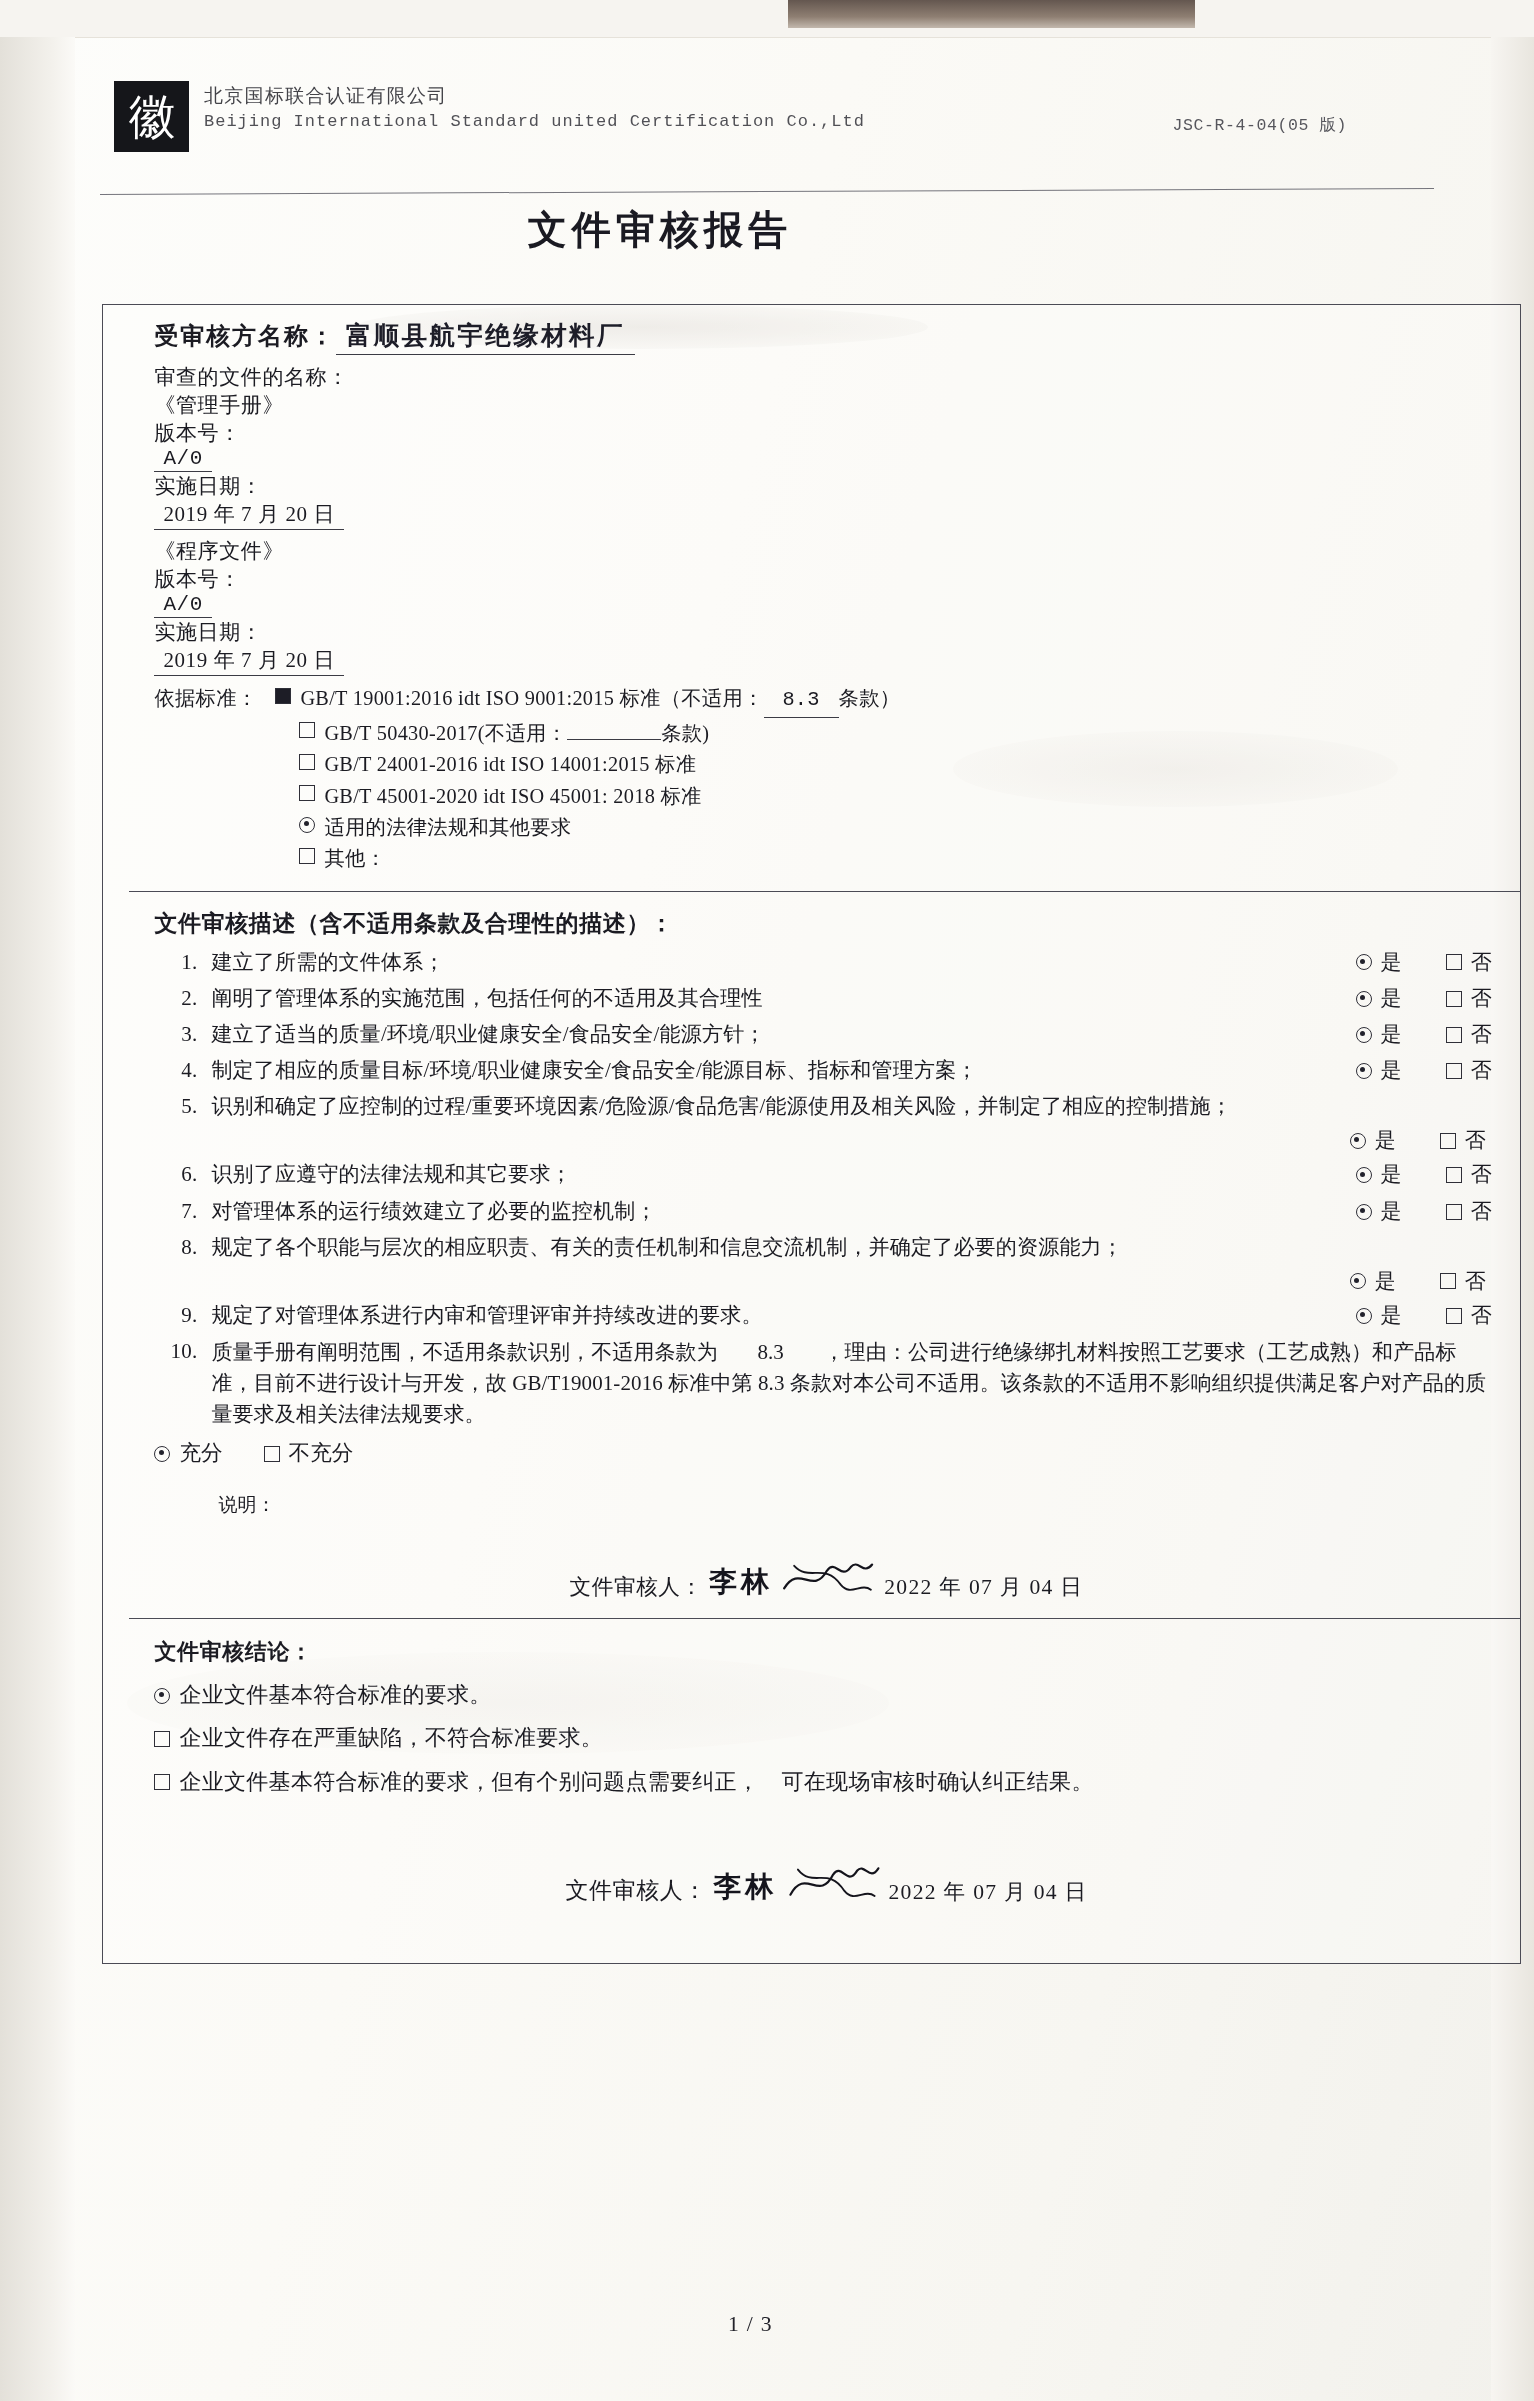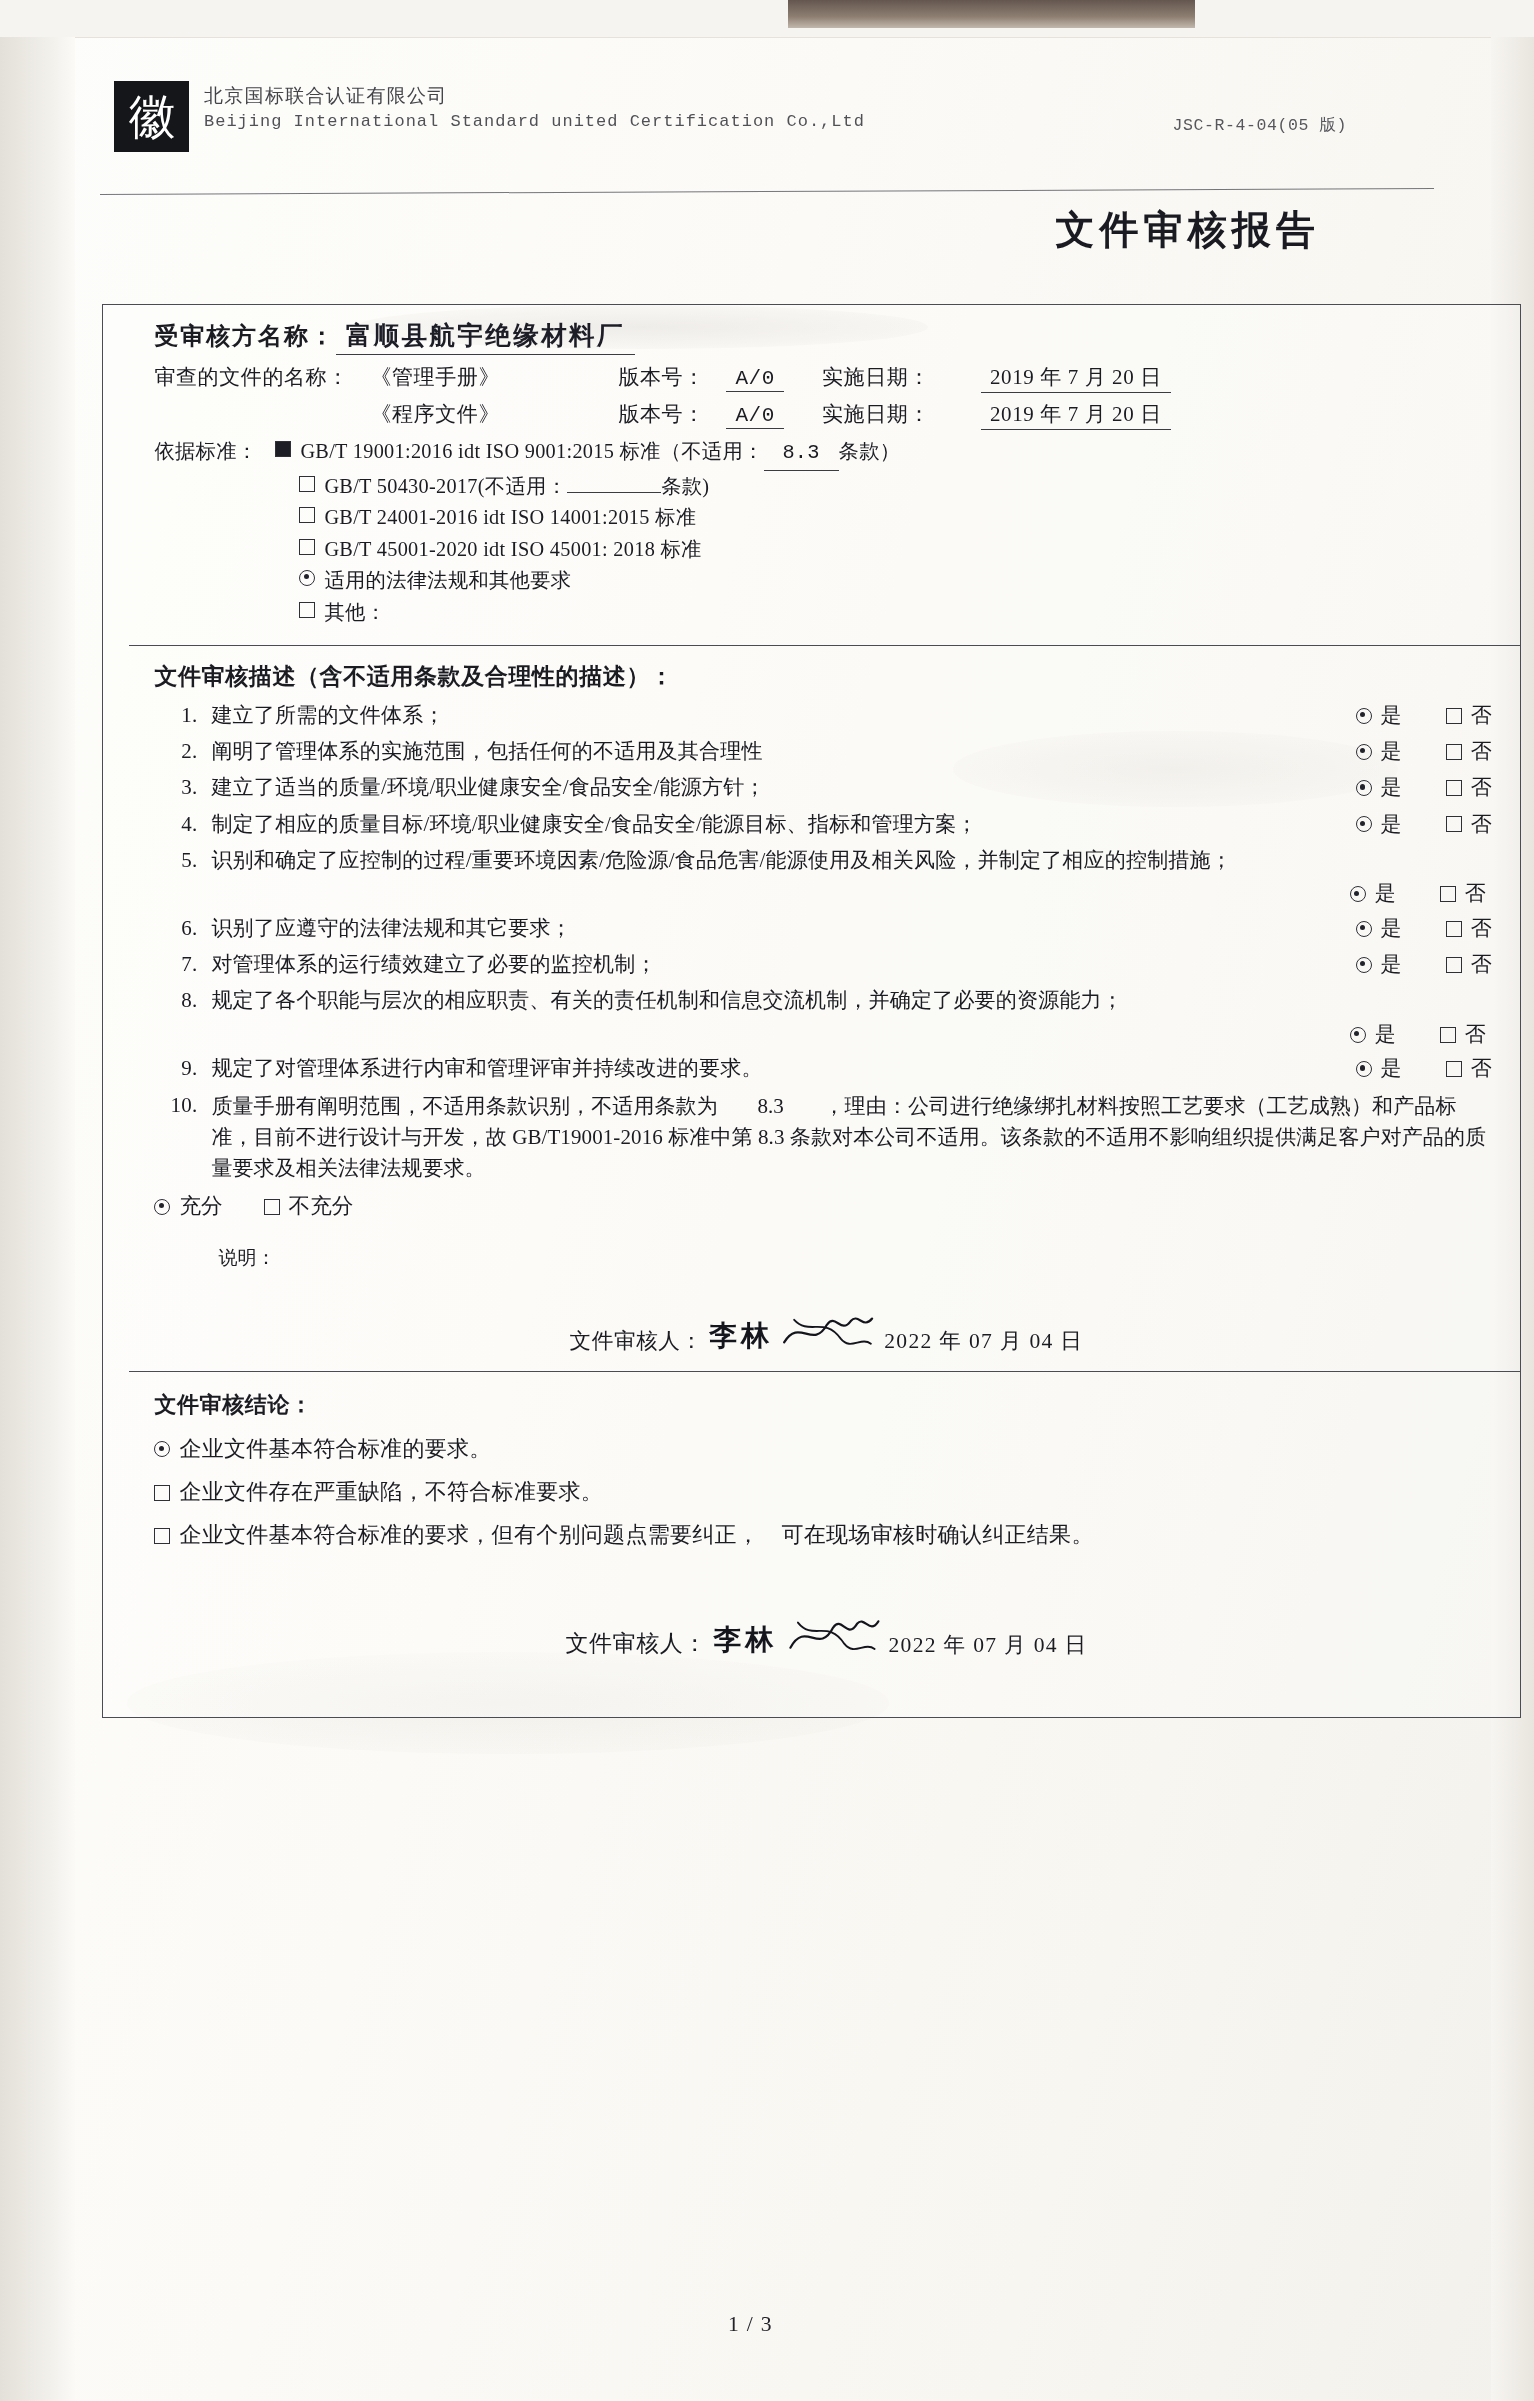--- a/index.html
+++ b/index.html
@@ -122,21 +122,21 @@
     opacity: .85;
     transform: rotate(-0.25deg);
   }
 
   
   .doc-title {
     position: absolute;
     left: 0;
     top: 203px;
     width: 1320px;
-    text-align: right;
+    text-align: center;
     font-size: 39px;
     letter-spacing: 5.1px;
     font-weight: bold;
     color: #1a1a22;
     font-family: "DejaVu Serif", "Liberation Serif", serif;
   }
 
   
   .table {
     position: absolute;
@@ -196,20 +196,21 @@
     font-family: "Liberation Mono", "DejaVu Sans Mono", monospace;
   }
   .gap-md { width: 38px; display:inline-block; }
 
   .doc-row {
     display: flex;
     align-items: baseline;
     font-size: 21px;
     margin-bottom: 6.4px;
     letter-spacing: 0.6px;
+    flex-direction: column;
   }
   .doc-row .docname {
     width: 210px;
     font-family: "DejaVu Serif", serif;
   }
   .doc-row .verlbl { width: 108px; }
   .doc-row .datelbl { width: 159px; }
 
   .std-block {
     margin-top: 6.4px;

